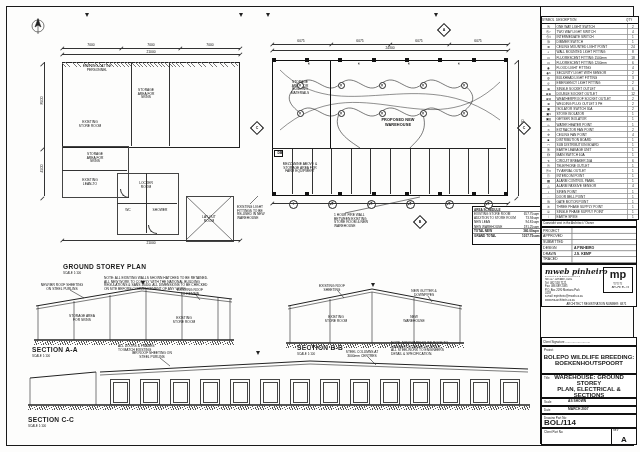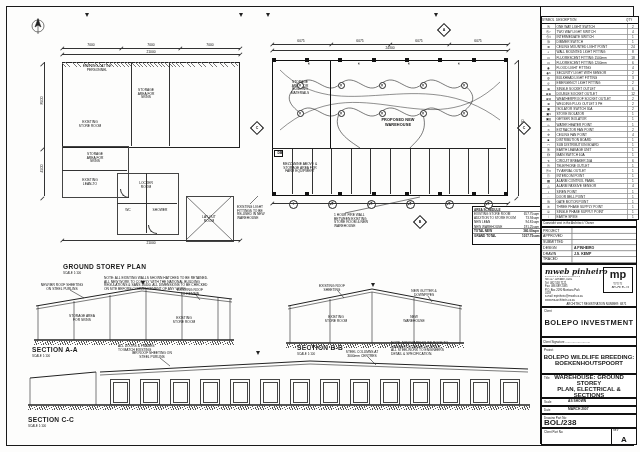--- a/index.html
+++ b/index.html
@@ -448,24 +448,20 @@
 e-mail: mpinheiro@mweb.co.za
 www.mp-architects.co.za</div>
     <div style="position:absolute;right:3px;top:2px;width:28px;height:24px;border:.8px solid #111;text-align:center;">
       <div style="font-size:11px;font-weight:bold;line-height:13px;">mp</div>
       <div style="font-size:5px;line-height:5px;letter-spacing:.5px;">≈≈≈</div>
       <div style="font-size:6px;transform:scale(.45);transform-origin:50% 0;">ARCHITECTS</div>
     </div>
     <div style="position:absolute;left:0;bottom:1px;width:100%;text-align:center;font-size:6px;transform:scale(.48);transform-origin:50% 100%;white-space:nowrap;">ARCHITECT REGISTRATION NUMBER: 6871</div>
   </div>
 
-  <div class="tb" style="top:307px;height:30px;">
-    <div class="cap">Client</div>
-    <div class="tb-center" style="font-size:7.5px;font-weight:bold;letter-spacing:.4px;">BOLEPO INVESTMENT</div>
-  </div>
 
   <div class="tb" style="top:337px;height:9px;">
     <div style="font-size:6px;transform:scale(.5);transform-origin:0 50%;line-height:9px;padding-left:2px;white-space:nowrap;">Client Signature  ..............................</div>
   </div>
 
   <div class="tb" style="top:346px;height:28px;">
     <div class="cap">Project</div>
     <div class="tb-center" style="font-size:6px;font-weight:bold;">BOLEPO WILDLIFE BREEDING:
 BOEKENHOUTSPOORT</div>
   </div>
@@ -480,21 +476,21 @@
     <div class="cap">Scale</div>
     <div style="position:absolute;left:26px;top:0;font-size:6px;transform:scale(.55);transform-origin:0 0;font-weight:bold;white-space:nowrap;">AS SHOWN</div>
   </div>
   <div class="tb" style="top:406px;height:8px;">
     <div class="cap">Date</div>
     <div style="position:absolute;left:26px;top:0;font-size:6px;transform:scale(.55);transform-origin:0 0;font-weight:bold;white-space:nowrap;">MARCH 2007</div>
   </div>
 
   <div class="tb" style="top:414px;height:14px;">
     <div class="cap">Drawing Part No:</div>
-    <div style="position:absolute;left:2px;bottom:0;font-size:8px;font-weight:bold;">BOL/238</div>
+    <div style="position:absolute;left:2px;bottom:0;font-size:8px;font-weight:bold;">BOL/114</div>
   </div>
 
   <div class="tb" style="top:428px;height:17px;">
     <div class="cap">Client Part No</div>
     <div style="position:absolute;right:0;top:0;width:24px;height:100%;border-left:.9px solid #111;">
       <div style="font-size:6px;transform:scale(.45);transform-origin:0 0;padding-left:2px;">REV</div>
       <div style="text-align:center;font-size:8px;font-weight:bold;">A</div>
     </div>
   </div>
 

